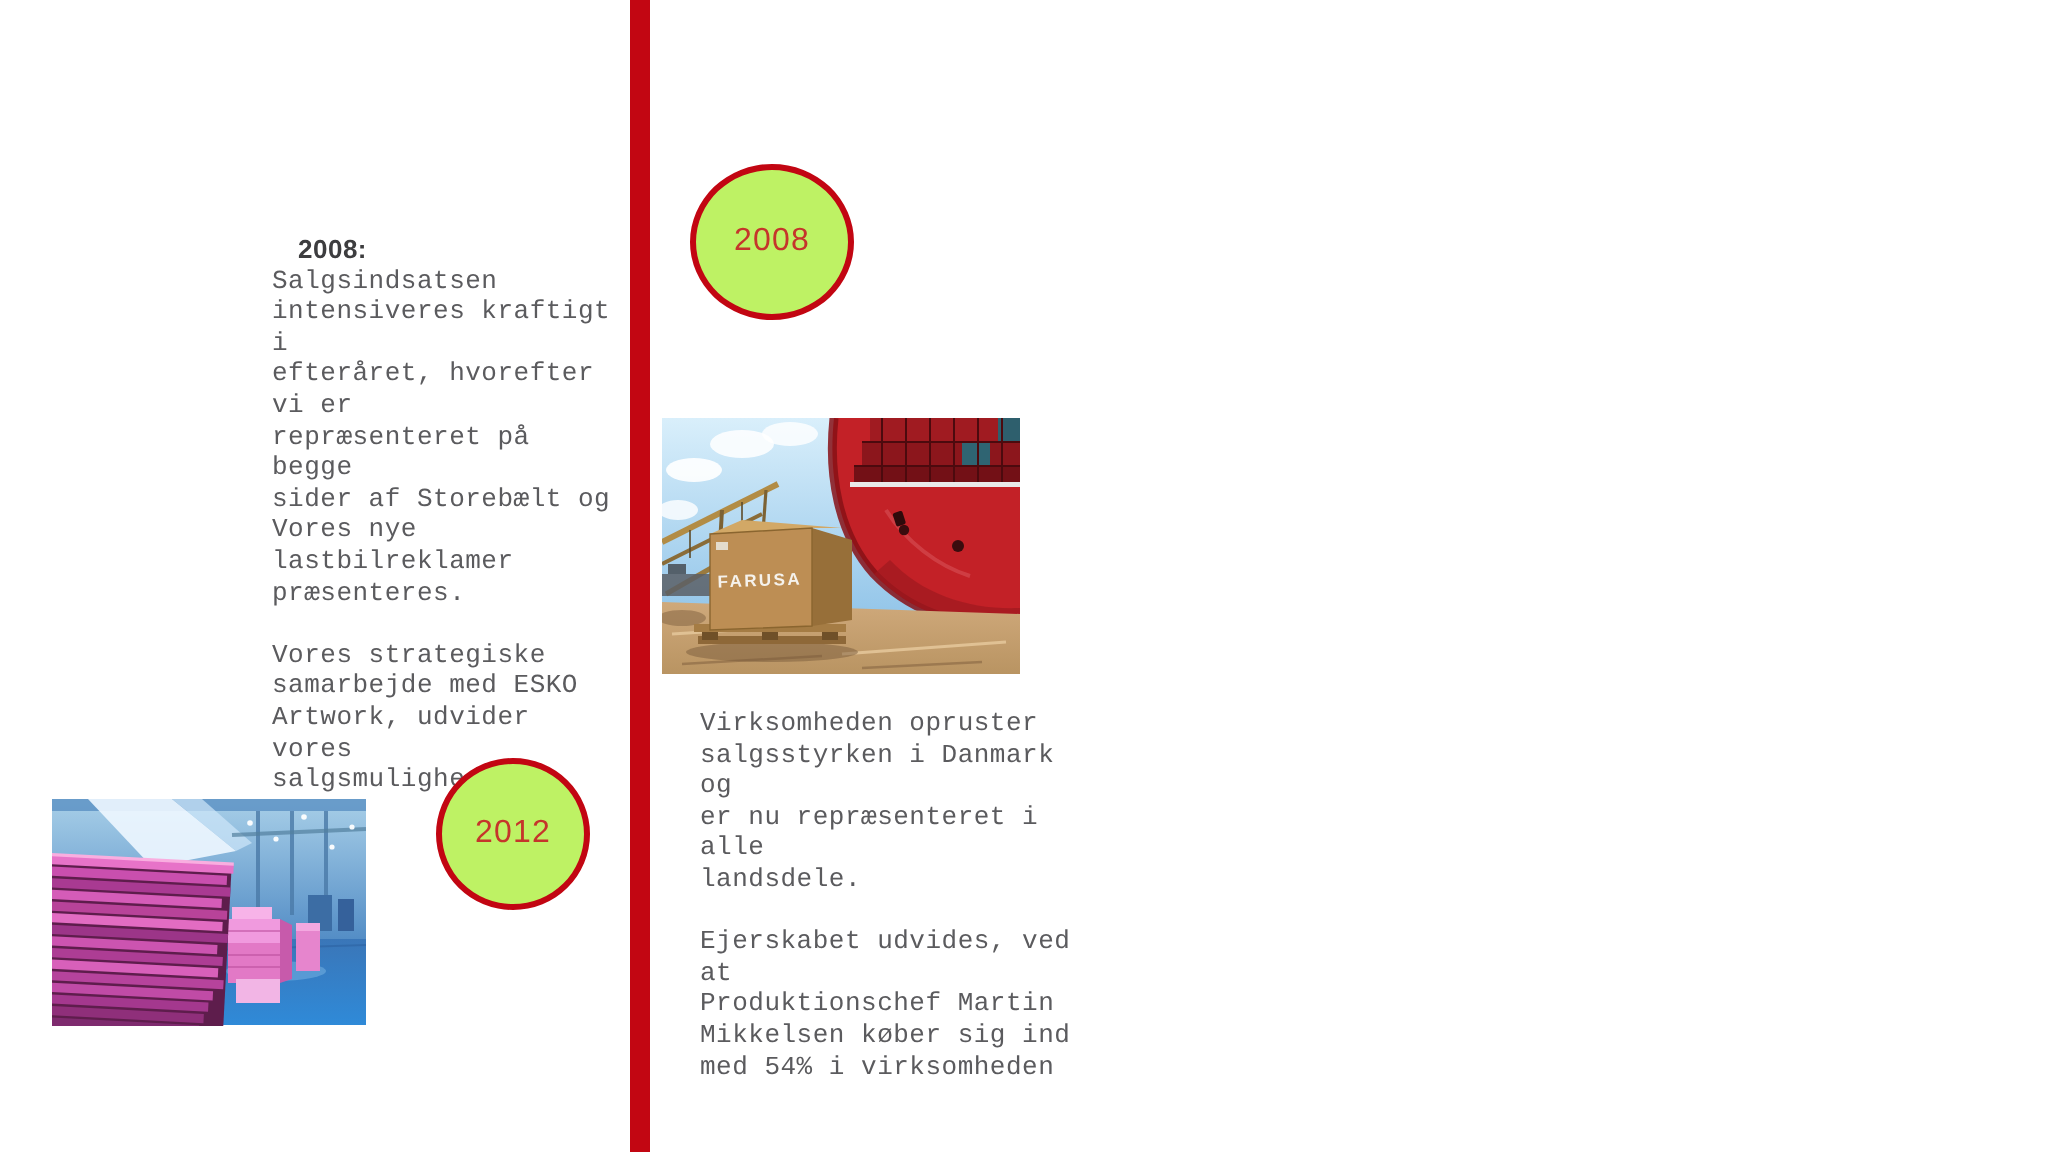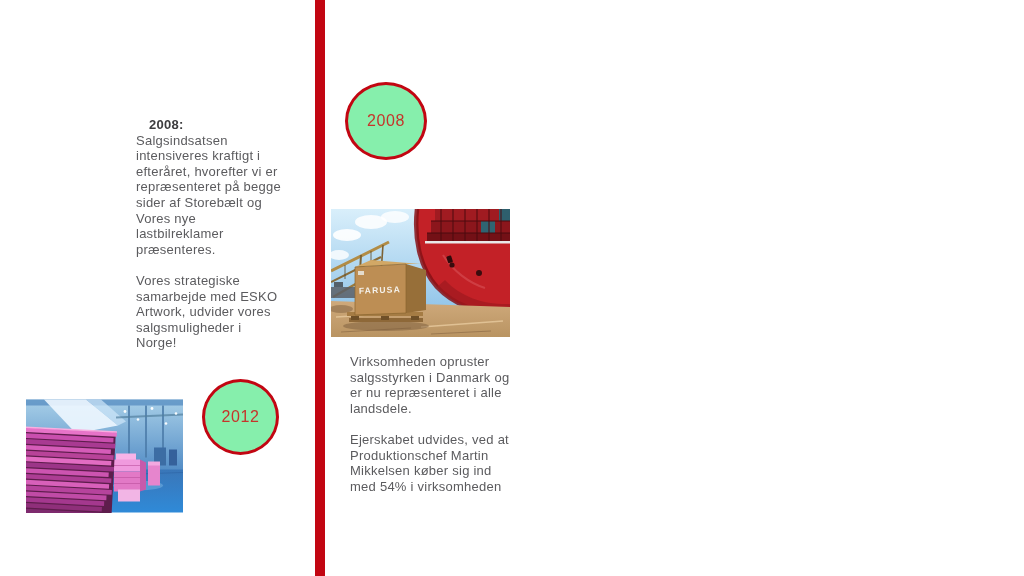--- a/index.html
+++ b/index.html
@@ -15,33 +15,33 @@
     position:absolute;left:315px;top:0;width:10px;height:576px;
     background:#c20612;
   }
 
   .text-block{
     position:absolute;
     font-size:13px;line-height:15.6px;letter-spacing:0.25px;
     color:#5b5b5e;
   }
   .tb-heading{font-weight:bold;color:#3d3d3f;margin-left:13px;}
-  .tb-para{white-space:pre-line;}
+  .tb-para{white-space:pre-line;font-family:Liberation Mono, monospace;}
   .gap{height:15.6px;}
 
   .left-block{left:136px;top:117px;width:175px;}
   .right-block{left:350px;top:354px;width:200px;}
 
   .marker{
     position:absolute;border:3px solid #c20612;border-radius:50%;
-    background:#86efac;display:flex;align-items:center;justify-content:center;
+    background:#bef264;display:flex;align-items:center;justify-content:center;
     color:#c5352b;font-size:16px;letter-spacing:0.6px;
   }
   .marker-2008{left:345px;top:82px;width:76px;height:72px;}
-  .marker-2012{left:202px;top:379px;width:71px;height:70px;}
+  .marker-2012{left:218px;top:379px;width:71px;height:70px;}
 
   .photo{position:absolute;display:block;}
   .photo-ship{left:331px;top:209px;width:179px;height:128px;}
   .photo-foam{left:26px;top:399px;width:157px;height:114px;}
 </style>
 </head>
 <body>
 
 <div class="slide">
 

